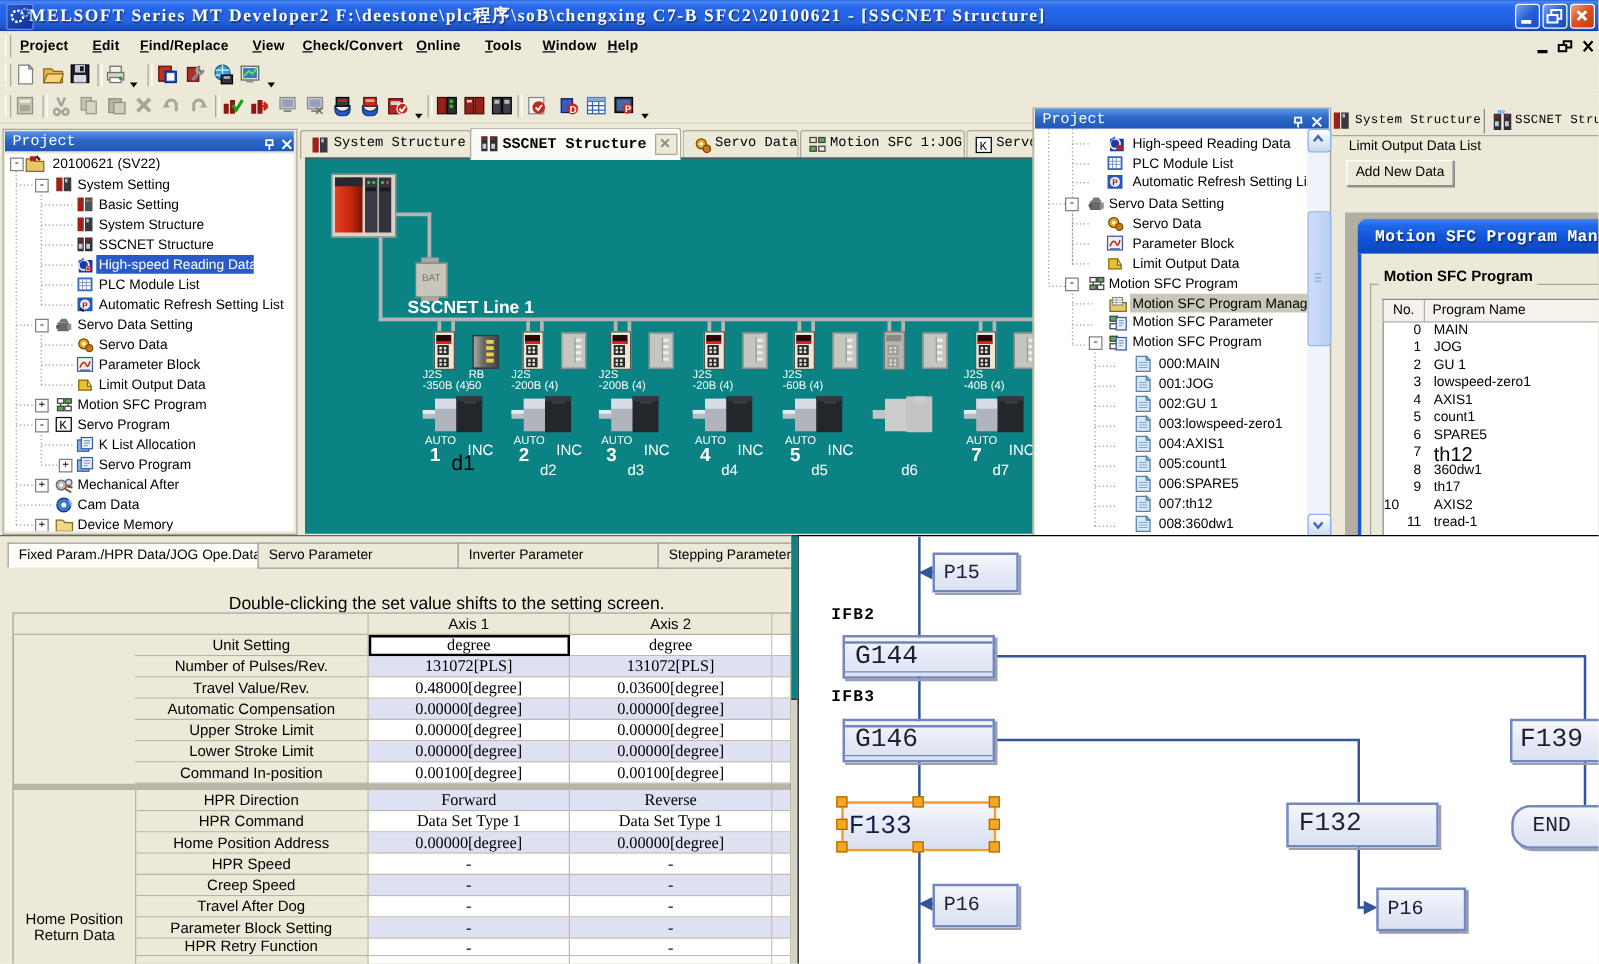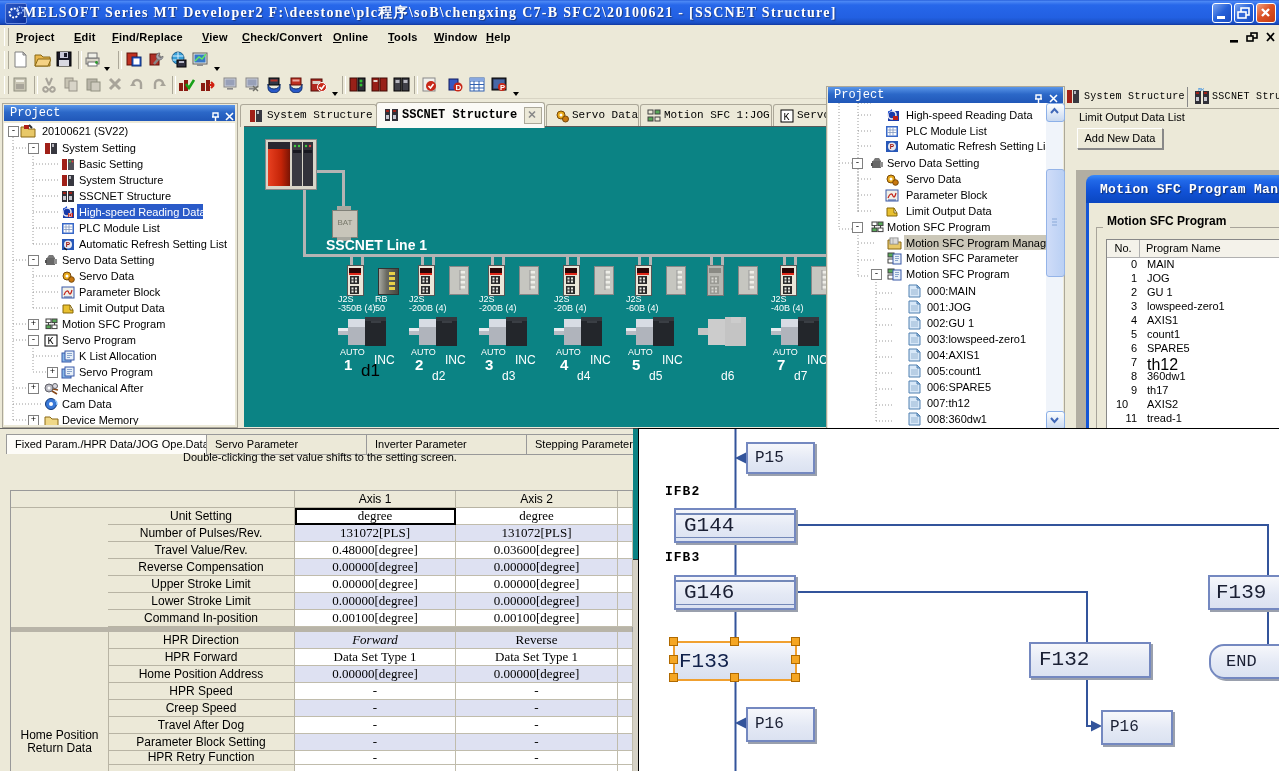--- a/index.html
+++ b/index.html
@@ -812,21 +812,21 @@
 <div class="abs" style="left:0;top:88px;width:30px;text-align:right;font-size:11px">5</div>
 <div class="abs" style="left:40px;top:88px;font-size:11px;white-space:nowrap">count1</div>
 <div class="abs" style="left:0;top:102px;width:30px;text-align:right;font-size:11px">6</div>
 <div class="abs" style="left:40px;top:102px;font-size:11px;white-space:nowrap">SPARE5</div>
 <div class="abs" style="left:0;top:116px;width:30px;text-align:right;font-size:11px">7</div>
 <div class="abs" style="left:40px;top:116px;font-size:16px;white-space:nowrap">th12</div>
 <div class="abs" style="left:0;top:130px;width:30px;text-align:right;font-size:11px">8</div>
 <div class="abs" style="left:40px;top:130px;font-size:11px;white-space:nowrap">360dw1</div>
 <div class="abs" style="left:0;top:144px;width:30px;text-align:right;font-size:11px">9</div>
 <div class="abs" style="left:40px;top:144px;font-size:11px;white-space:nowrap">th17</div>
-<div class="abs" style="left:0;top:158px;width:30px;text-align:center;font-size:11px">10</div>
+<div class="abs" style="left:0;top:158px;width:30px;text-align:left;font-size:11px">10</div>
 <div class="abs" style="left:40px;top:158px;font-size:11px;white-space:nowrap">AXIS2</div>
 <div class="abs" style="left:0;top:172px;width:30px;text-align:right;font-size:11px">11</div>
 <div class="abs" style="left:40px;top:172px;font-size:11px;white-space:nowrap">tread-1</div>
 </div>
     </div>
 
 <div class="abs" style="left:826px;top:86px;width:237px;height:342px;background:#ece9d8;border:1px solid #aca899">
 <div class="ptitle mono" style="left:1px;top:0;width:229px">Project</div>
 <div class="abs" style="left:206px;top:3px"><svg width="12" height="11">
           <path d="M3 2 h5 v4 h-5 z M2 6 h7 M5.5 6 v4" stroke="#fff" stroke-width="1.4" fill="none"></path>
@@ -1008,60 +1008,60 @@
 </div>
     </div>
 
 <div class="abs" style="left:0;top:428px;width:633px;height:343px;background:#ece9d8;border-top:1px solid #666;overflow:hidden">
 <div class="abs" style="left:4px;top:5px;width:626px;height:19px">
 <div class="abs" style="left:2px;top:0;width:200px;height:19px;background:#fdfcf8;border:1px solid #999;border-bottom:none;font-size:11px;line-height:18px;padding-left:8px;white-space:nowrap;overflow:hidden">Fixed Param./HPR Data/JOG Ope.Data</div>
 <div class="abs" style="left:202px;top:0;width:160px;height:19px;background:#ece9d8;border:1px solid #999;border-bottom:1px solid #999;font-size:11px;line-height:18px;padding-left:8px;white-space:nowrap;overflow:hidden">Servo Parameter</div>
 <div class="abs" style="left:362px;top:0;width:160px;height:19px;background:#ece9d8;border:1px solid #999;border-bottom:1px solid #999;font-size:11px;line-height:18px;padding-left:8px;white-space:nowrap;overflow:hidden">Inverter Parameter</div>
 <div class="abs" style="left:522px;top:0;width:106px;height:19px;background:#ece9d8;border:1px solid #999;border-bottom:1px solid #999;font-size:11px;line-height:18px;padding-left:8px;white-space:nowrap;overflow:hidden">Stepping Parameter</div>
 </div>
-<div class="abs" style="left:183px;top:22px;font-size:11px">Double-clicking the set value shifts to the setting screen.</div>
+<div class="abs" style="left:183px;top:45px;font-size:14px">Double-clicking the set value shifts to the setting screen.</div>
 <div class="abs" style="left:10px;top:61px;width:621px;height:282px;border:1px solid #999;background:#ece9d8">
 <div class="cell lab" style="left:0;top:0;width:283px;height:16px;line-height:16px"></div>
 <div class="cell lab" style="left:284px;top:0;width:160px;height:16px;line-height:16px">Axis 1</div>
 <div class="cell lab" style="left:445px;top:0;width:161px;height:16px;line-height:16px">Axis 2</div>
 <div class="cell lab" style="left:607px;top:0;width:14px;height:16px"></div>
 <div class="cell lab" style="left:97px;top:17px;width:186px;height:16px;line-height:16px">Unit Setting</div>
 <div class="cell val white" style="left:284px;top:17px;width:160px;height:16px;line-height:16px;outline:2px solid #000;outline-offset:-2px;">degree</div>
 <div class="cell val white" style="left:445px;top:17px;width:161px;height:16px;line-height:16px">degree</div>
 <div class="cell val white" style="left:607px;top:17px;width:14px;height:16px"></div>
 <div class="cell lab" style="left:97px;top:34px;width:186px;height:16px;line-height:16px">Number of Pulses/Rev.</div>
 <div class="cell val blue" style="left:284px;top:34px;width:160px;height:16px;line-height:16px;">131072[PLS]</div>
 <div class="cell val blue" style="left:445px;top:34px;width:161px;height:16px;line-height:16px">131072[PLS]</div>
 <div class="cell val blue" style="left:607px;top:34px;width:14px;height:16px"></div>
 <div class="cell lab" style="left:97px;top:51px;width:186px;height:16px;line-height:16px">Travel Value/Rev.</div>
 <div class="cell val white" style="left:284px;top:51px;width:160px;height:16px;line-height:16px;">0.48000[degree]</div>
 <div class="cell val white" style="left:445px;top:51px;width:161px;height:16px;line-height:16px">0.03600[degree]</div>
 <div class="cell val white" style="left:607px;top:51px;width:14px;height:16px"></div>
-<div class="cell lab" style="left:97px;top:68px;width:186px;height:16px;line-height:16px">Reverse Compensation</div>
+<div class="cell lab" style="left:97px;top:68px;width:186px;height:16px;line-height:16px">Automatic Compensation</div>
 <div class="cell val blue" style="left:284px;top:68px;width:160px;height:16px;line-height:16px;">0.00000[degree]</div>
 <div class="cell val blue" style="left:445px;top:68px;width:161px;height:16px;line-height:16px">0.00000[degree]</div>
 <div class="cell val blue" style="left:607px;top:68px;width:14px;height:16px"></div>
 <div class="cell lab" style="left:97px;top:85px;width:186px;height:16px;line-height:16px">Upper Stroke Limit</div>
 <div class="cell val white" style="left:284px;top:85px;width:160px;height:16px;line-height:16px;">0.00000[degree]</div>
 <div class="cell val white" style="left:445px;top:85px;width:161px;height:16px;line-height:16px">0.00000[degree]</div>
 <div class="cell val white" style="left:607px;top:85px;width:14px;height:16px"></div>
 <div class="cell lab" style="left:97px;top:102px;width:186px;height:16px;line-height:16px">Lower Stroke Limit</div>
 <div class="cell val blue" style="left:284px;top:102px;width:160px;height:16px;line-height:16px;">0.00000[degree]</div>
 <div class="cell val blue" style="left:445px;top:102px;width:161px;height:16px;line-height:16px">0.00000[degree]</div>
 <div class="cell val blue" style="left:607px;top:102px;width:14px;height:16px"></div>
 <div class="cell lab" style="left:97px;top:119px;width:186px;height:16px;line-height:16px">Command In-position</div>
 <div class="cell val white" style="left:284px;top:119px;width:160px;height:16px;line-height:16px;">0.00100[degree]</div>
 <div class="cell val white" style="left:445px;top:119px;width:161px;height:16px;line-height:16px">0.00100[degree]</div>
 <div class="cell val white" style="left:607px;top:119px;width:14px;height:16px"></div>
 <div class="abs" style="left:0;top:136px;width:621px;height:5px;background:#b8b4a8"></div>
 <div class="cell lab" style="left:97px;top:141px;width:186px;height:16px;line-height:16px">HPR Direction</div>
-<div class="cell val blue" style="left:284px;top:141px;width:160px;height:16px;line-height:16px;font-style:italic;">Forward</div>
+<div class="cell val blue" style="left:284px;top:141px;width:160px;height:16px;line-height:16px;">Forward</div>
 <div class="cell val blue" style="left:445px;top:141px;width:161px;height:16px;line-height:16px">Reverse</div>
 <div class="cell val blue" style="left:607px;top:141px;width:14px;height:16px"></div>
-<div class="cell lab" style="left:97px;top:158px;width:186px;height:16px;line-height:16px">HPR Forward</div>
+<div class="cell lab" style="left:97px;top:158px;width:186px;height:16px;line-height:16px">HPR Command</div>
 <div class="cell val white" style="left:284px;top:158px;width:160px;height:16px;line-height:16px;">Data Set Type 1</div>
 <div class="cell val white" style="left:445px;top:158px;width:161px;height:16px;line-height:16px">Data Set Type 1</div>
 <div class="cell val white" style="left:607px;top:158px;width:14px;height:16px"></div>
 <div class="cell lab" style="left:97px;top:175px;width:186px;height:16px;line-height:16px">Home Position Address</div>
 <div class="cell val blue" style="left:284px;top:175px;width:160px;height:16px;line-height:16px;">0.00000[degree]</div>
 <div class="cell val blue" style="left:445px;top:175px;width:161px;height:16px;line-height:16px">0.00000[degree]</div>
 <div class="cell val blue" style="left:607px;top:175px;width:14px;height:16px"></div>
 <div class="cell lab" style="left:97px;top:192px;width:186px;height:16px;line-height:16px">HPR Speed</div>
 <div class="cell val white" style="left:284px;top:192px;width:160px;height:16px;line-height:16px;">-</div>
 <div class="cell val white" style="left:445px;top:192px;width:161px;height:16px;line-height:16px">-</div>

